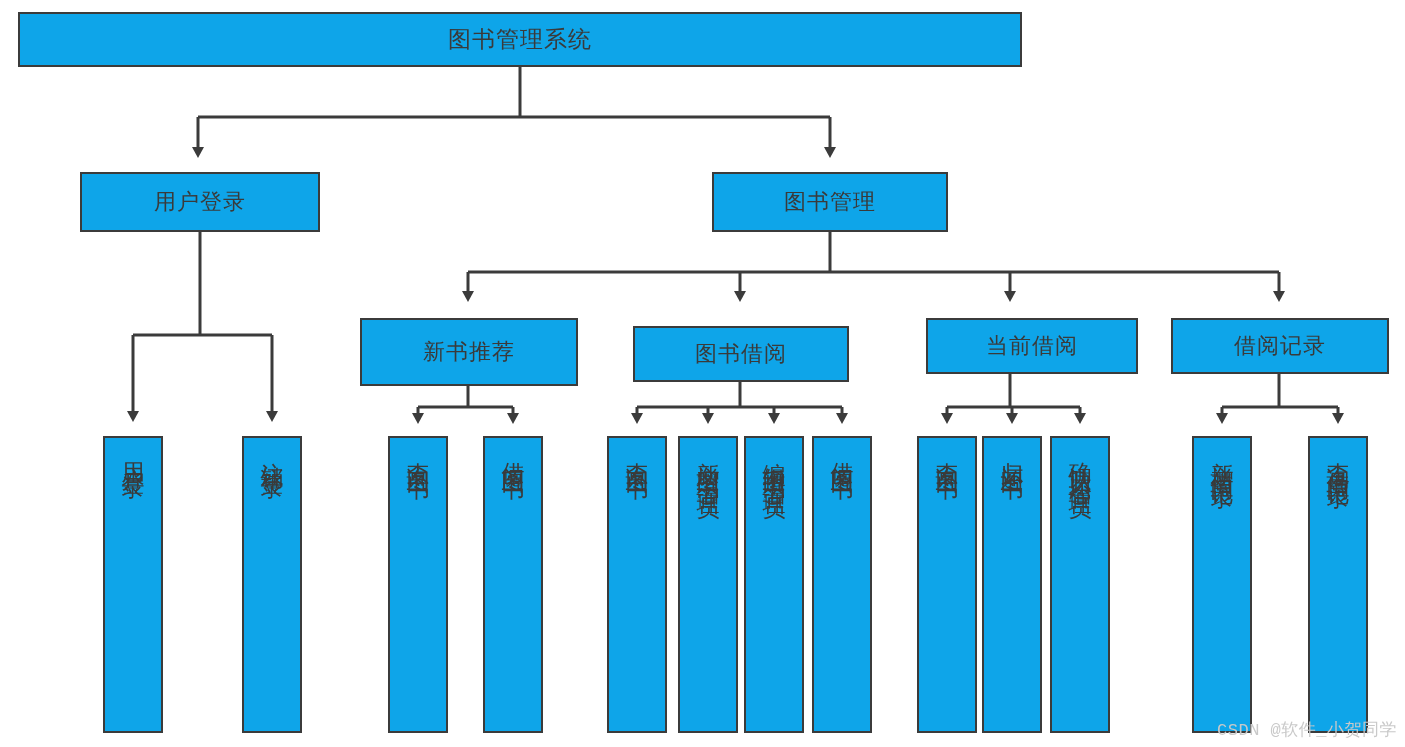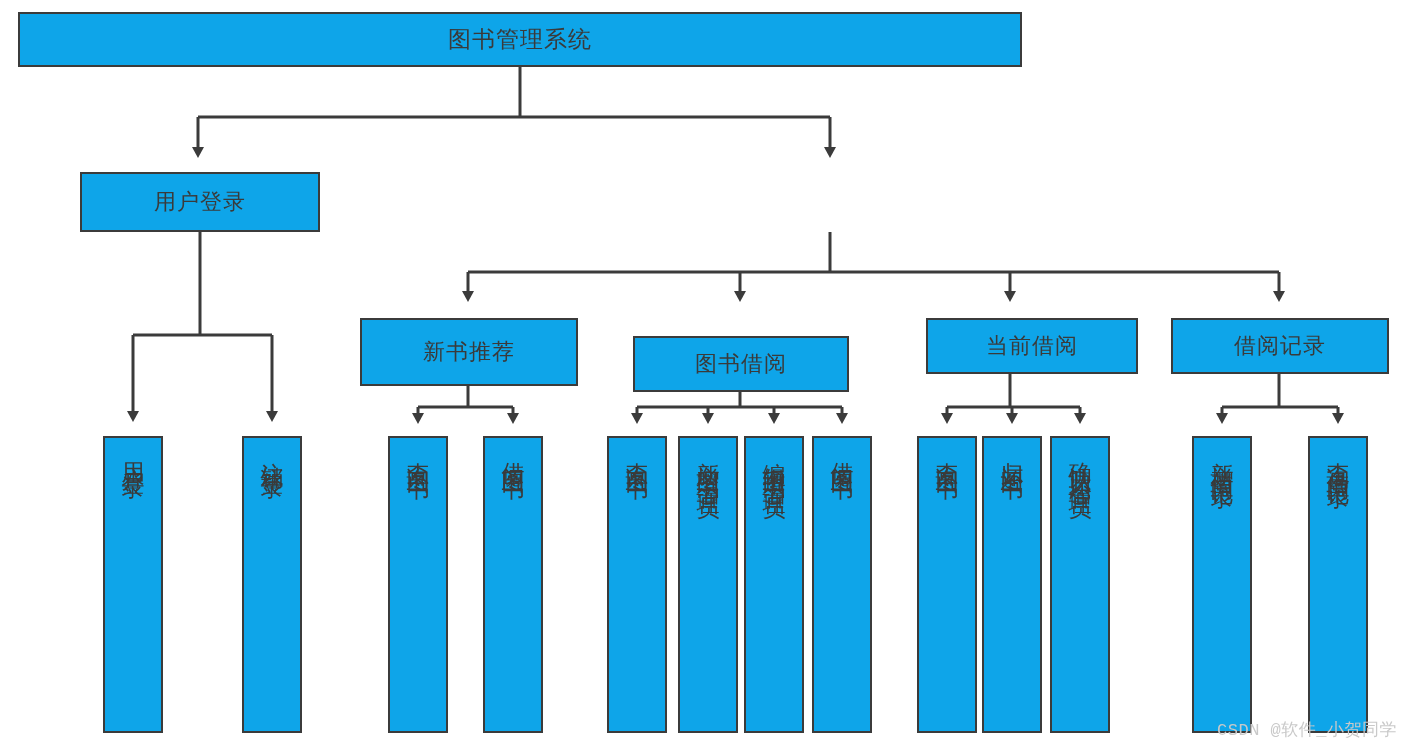--- a/index.html
+++ b/index.html
@@ -132,25 +132,28 @@
     </g>
   </svg>
 
   <div class="node h root" style="left:18px; top:12px; width:1004px; height:55px;">
     <span class="label">图书管理系统</span>
   </div>
 
   <div class="node h" style="left:80px; top:172px; width:240px; height:60px;">
     <span class="label">用户登录</span>
   </div>
+  <div class="node h" style="left:712px; top:172px; width:236px; height:60px;">
+    <span class="label">图书管理</span>
+  </div>
 
   <div class="node h" style="left:360px; top:318px; width:218px; height:68px;">
     <span class="label">新书推荐</span>
   </div>
-  <div class="node h" style="left:633px; top:336px; width:216px; height:56px;">
+  <div class="node h" style="left:633px; top:326px; width:216px; height:56px;">
     <span class="label">图书借阅</span>
   </div>
   <div class="node h" style="left:926px; top:318px; width:212px; height:56px;">
     <span class="label">当前借阅</span>
   </div>
   <div class="node h" style="left:1152px; top:318px; width:218px; height:56px;margin-left:19px;">
     <span class="label">借阅记录</span>
   </div>
 
   <div class="node v" style="left:103px; top:436px; width:60px; height:297px;">

